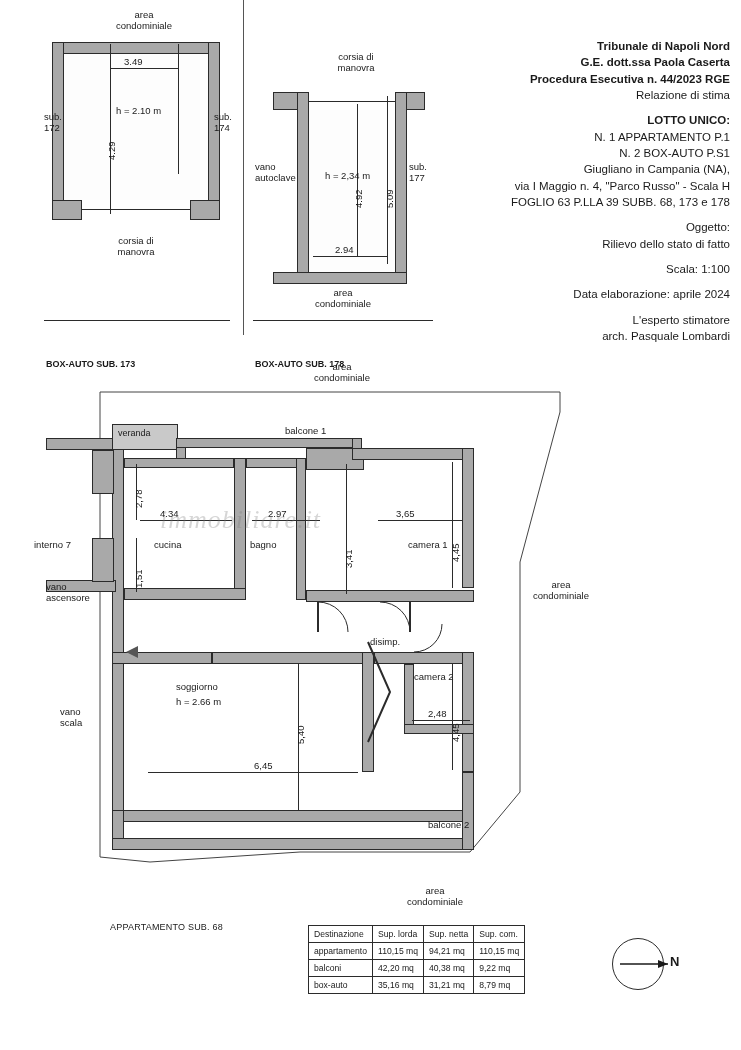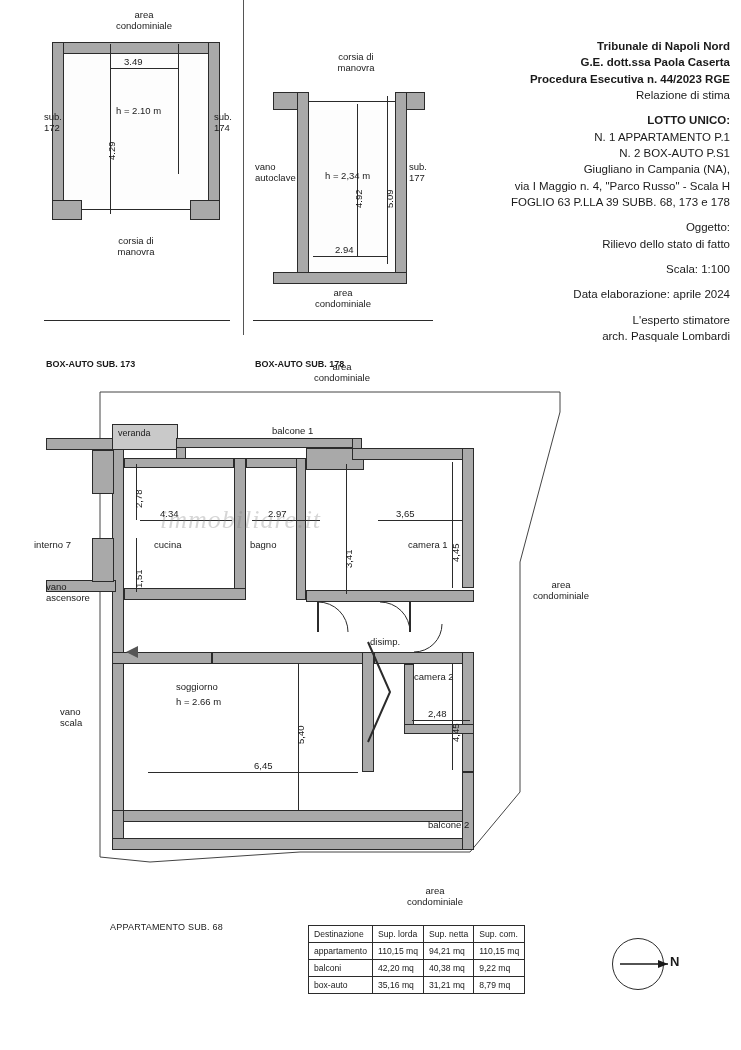--- a/index.html
+++ b/index.html
@@ -177,21 +177,21 @@
   <div class="wall" style="left:112px; top:80px; width:12px; height:290px;"></div>
   <div class="wall" style="left:46px; top:86px; width:70px; height:12px;"></div>
   <div class="wall" style="left:46px; top:228px; width:70px; height:12px;"></div>
 
   <div class="walld" style="left:112px; top:72px; width:66px; height:26px;"></div>
   <div class="lbl" style="left:118px; top:76px; font-size:9px;">veranda</div>
 
   <div class="wall" style="left:176px; top:86px; width:10px; height:30px;"></div>
   <div class="wall" style="left:176px; top:86px; width:186px; height:10px;"></div>
   <div class="wall" style="left:352px; top:86px; width:10px; height:30px;"></div>
-  <div class="lbl" style="left:272px; top:74px;">balcone 1</div>
+  <div class="lbl" style="left:285px; top:74px;">balcone 1</div>
 
   <div class="wall" style="left:124px; top:106px; width:110px; height:10px;"></div>
   <div class="wall" style="left:234px; top:106px; width:12px; height:142px;"></div>
   <div class="wall" style="left:246px; top:106px; width:58px; height:10px;"></div>
   <div class="wall" style="left:296px; top:106px; width:10px; height:142px;"></div>
   <div class="wall" style="left:306px; top:96px; width:58px; height:22px;"></div>
   <div class="wall" style="left:352px; top:96px; width:120px; height:12px;"></div>
   <div class="wall" style="left:462px; top:96px; width:12px; height:140px;"></div>
   <div class="wall" style="left:306px; top:238px; width:168px; height:12px;"></div>
   <div class="wall" style="left:124px; top:236px; width:122px; height:12px;"></div>

